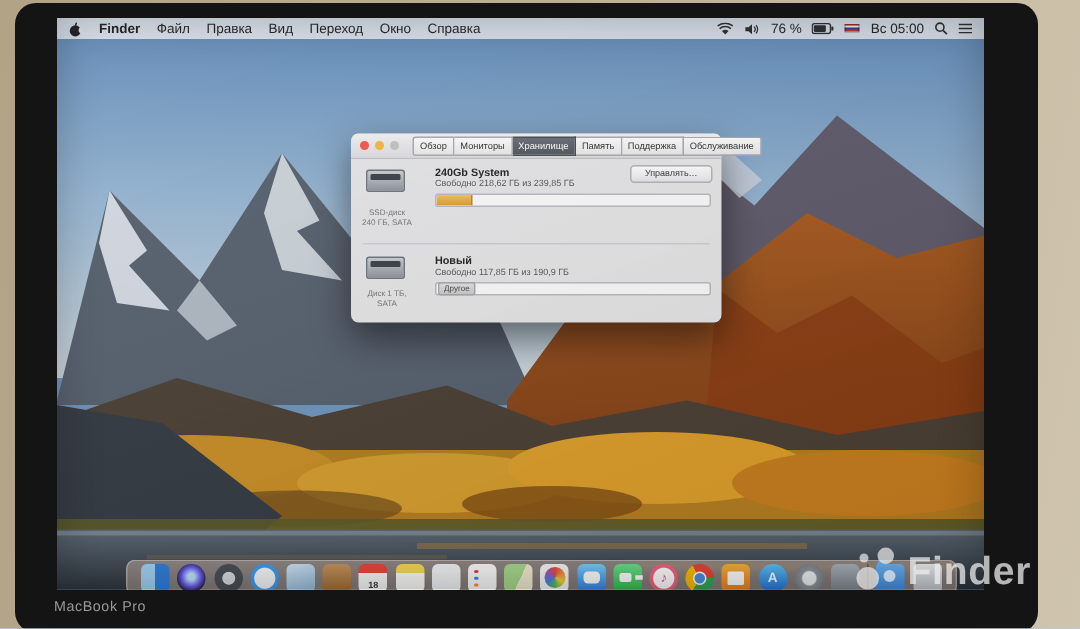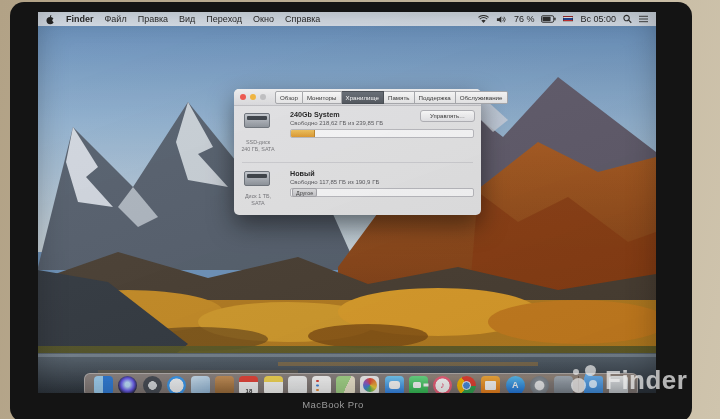--- a/index.html
+++ b/index.html
@@ -3,21 +3,21 @@
 <meta charset="utf-8">
 <style>
   * { margin:0; padding:0; box-sizing:border-box; }
   body { width:720px; height:419px; font-family:"Liberation Sans", sans-serif; }
   .photo { position:relative; width:720px; height:419px; overflow:hidden;
            background:linear-gradient(100deg,#b2a286 0%,#bfb299 55%,#cfc4ad 100%); }
 
   
   .bezel { position:absolute; left:10px; top:2px; width:682px; height:420px;
            background:#141414; border-radius:14px; }
-  .brand { position:absolute; left:24px; width:618px; top:399px; text-align:center;
+  .brand { position:absolute; left:36px; width:618px; top:399px; text-align:left;
            color:#9a9a9a; font-size:9.5px; letter-spacing:.4px; }
 
   
   .screen { position:absolute; left:38px; top:12px; width:618px; height:381px;
             overflow:hidden; background:#6f95bd; }
   .screen::after { content:""; position:absolute; inset:0; z-index:26; pointer-events:none;
             background:linear-gradient(160deg,rgba(255,255,255,.06),rgba(0,0,0,.10));
             box-shadow:inset 0 0 30px rgba(0,0,0,.25); }
   .wall { position:absolute; inset:0; width:100%; height:100%; }
 

